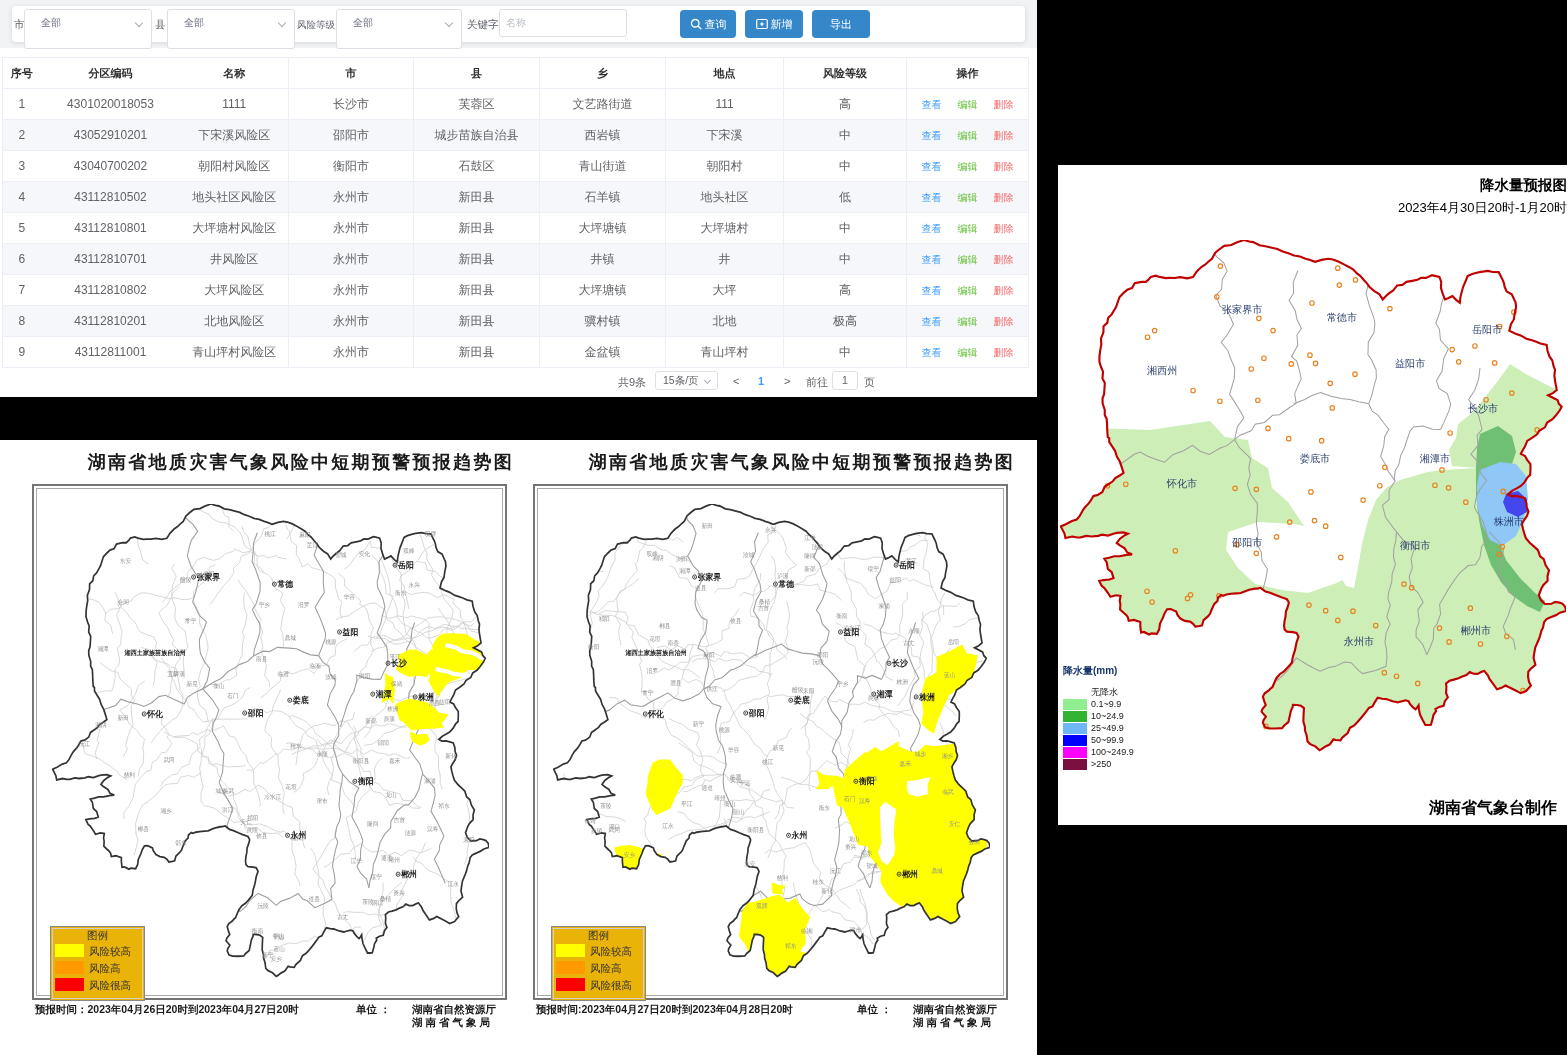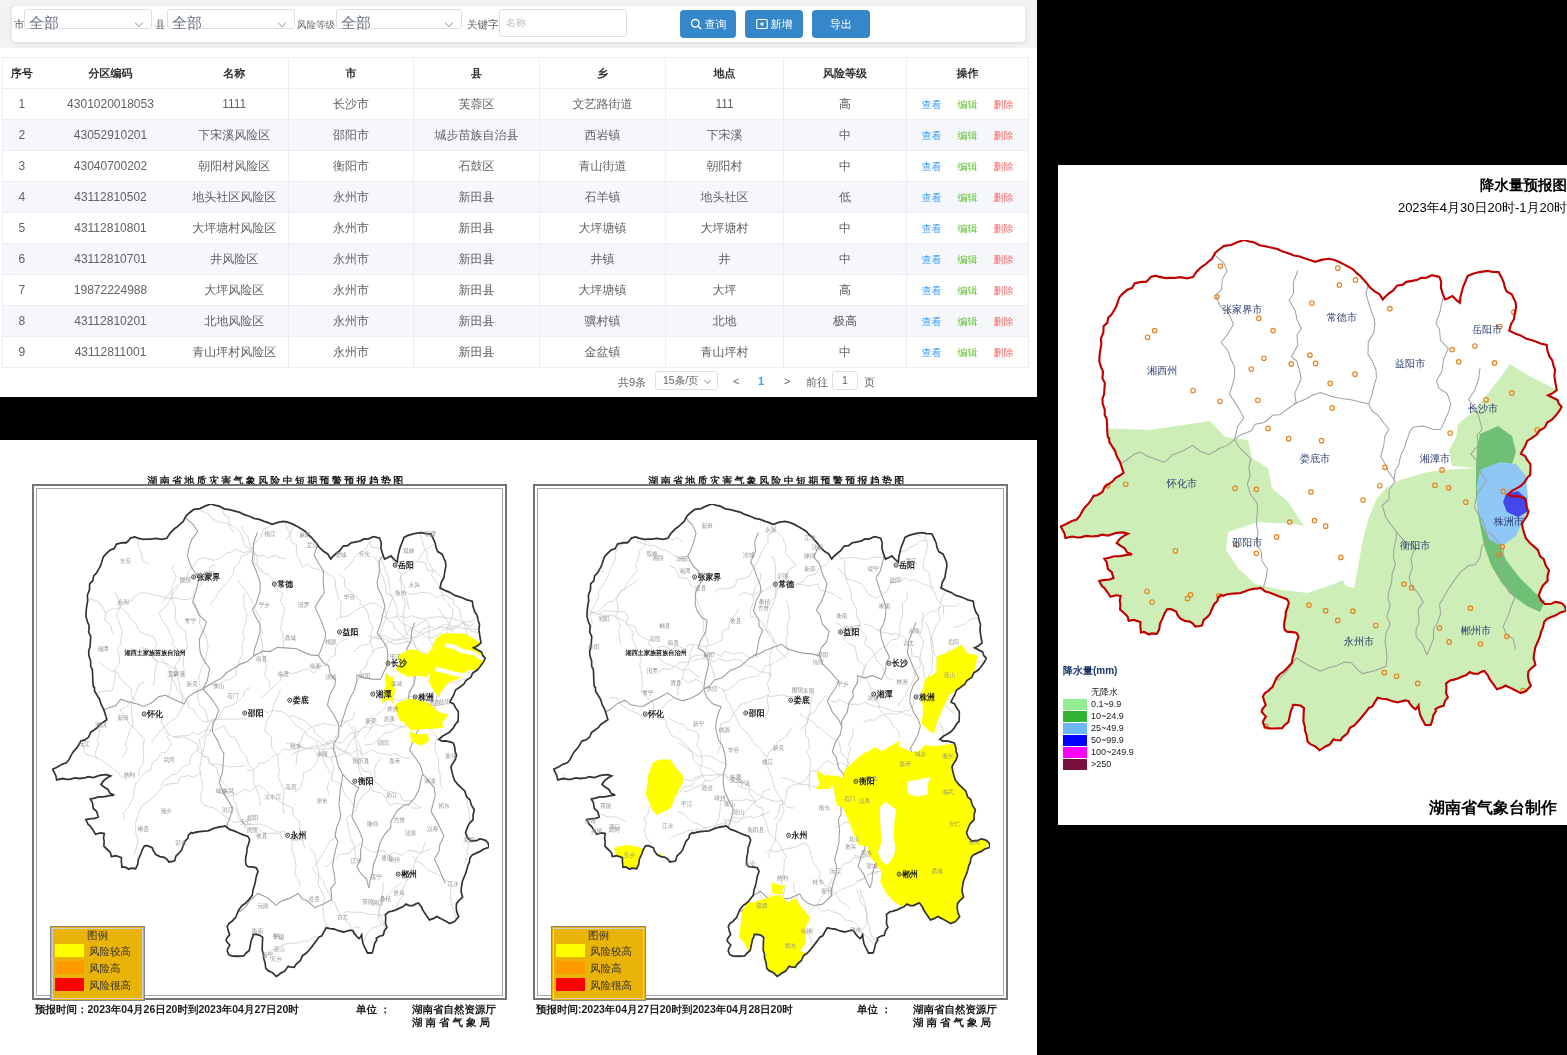--- a/index.html
+++ b/index.html
@@ -1,37 +1,37 @@
 <!DOCTYPE html>
 <html><head><meta charset="utf-8"><style>
 *{margin:0;padding:0;box-sizing:border-box}
 body{width:1567px;height:1055px;background:#000;font-family:"Liberation Sans",sans-serif;position:relative;overflow:hidden}
 .panelA{position:absolute;left:0;top:0;width:1037px;height:397px;background:#fff}
 .fstrip{position:absolute;left:0;top:0;width:1037px;height:48px;background:#f2f3f5}
 .fcard{position:absolute;left:12px;top:6px;width:1013px;height:36px;background:#fff;border-radius:4px;box-shadow:0 1px 5px rgba(0,0,0,.12);font-size:10.5px;color:#5a5e66}
 .fcard>*{position:absolute}
 .flab{top:12px;color:#5a5e66}
-.fsel{top:3px;height:20px;border:1px solid #dcdfe6;border-radius:3px;color:#6b7280;line-height:26px;padding-left:4px;background:#fff;font-size:15px}
+.fsel{top:3px;height:40px;border:1px solid #dcdfe6;border-radius:3px;color:#6b7280;line-height:26px;padding-left:16px;background:#fff;font-size:10px}
 .fsel:after{content:"";position:absolute;right:9px;top:10px;width:5px;height:5px;border-right:1.3px solid #a8adb5;border-bottom:1.3px solid #a8adb5;transform:rotate(45deg)}
 .finp{top:3px;height:28px;border:1px solid #dcdfe6;border-radius:3px;color:#b8bec7;line-height:26px;padding-left:6px;background:#fff;font-size:10px}
 .btn{top:4px;height:28px;border-radius:4px;background:#3587c9;color:#fff;font-size:11px;display:flex;align-items:center;justify-content:center}
 table{position:absolute;left:2px;top:57px;width:1024px;border-collapse:collapse;table-layout:fixed;font-size:12px;color:#606266}
 th{height:31px;font-weight:bold;color:#303133;border:1px solid #ebeef5;text-align:center;background:#fff;font-size:11px}
 td{height:31px;border:1px solid #ebeef5;text-align:center;white-space:nowrap;overflow:hidden}
 td:nth-child(1),td:nth-child(2),th:nth-child(1),th:nth-child(2){border-right:none}
 td:nth-child(2),td:nth-child(3),th:nth-child(2),th:nth-child(3){border-left:none}
 .lk{margin:0 8px;cursor:pointer;font-size:10px}
 .b{color:#409eff}.g{color:#67c23a}.r{color:#f56c6c}
 .pager{position:absolute;left:0;top:367px;width:1037px;height:30px;font-size:11px;color:#606266}
 .pager>*{position:absolute}
 .psel{width:63px;height:19px;border:1px solid #dcdfe6;border-radius:3px;font-size:10.5px;line-height:17px;text-align:left;padding-left:7px;color:#606266}
 .psel:after{content:"";position:absolute;right:7px;top:6px;width:4px;height:4px;border-right:1.2px solid #a8adb5;border-bottom:1.2px solid #a8adb5;transform:rotate(45deg)}
 .pinp{width:26px;height:19px;border:1px solid #dcdfe6;border-radius:3px;text-align:center;line-height:17px;font-size:10.5px}
 .panelB{position:absolute;left:0;top:440px;width:1037px;height:615px;background:#fff}
-.mtitle{position:absolute;width:475px;text-align:center;font-size:10px;font-weight:bold;color:#1a1a1a;top:34px;letter-spacing:2.3px}
+.mtitle{position:absolute;width:475px;text-align:right;font-size:18px;font-weight:bold;color:#1a1a1a;top:10px;letter-spacing:2.3px}
 .mbox{position:absolute;top:44px;width:475px;height:516px;border:2px solid #757575}
 .mbox .inner{position:absolute;left:2px;top:2px;right:2px;bottom:2px;border:1px solid #a8a8a8}
 .legendL{position:absolute;width:95px;height:75px;border:1px solid #888;outline:1px solid #cfcfcf;outline-offset:-3px;background:#eab308;font-size:10.5px;color:#333}
 .cap{position:absolute;top:563px;font-size:10.5px;font-weight:bold;color:#1a1a1a;white-space:nowrap;line-height:12.5px}
 .panelC{position:absolute;left:1058px;top:165px;width:509px;height:660px;background:#fff}
 .rtitle{position:absolute;top:11px;width:100%;text-align:right;font-size:14.5px;font-weight:bold;color:#000;padding-left:13px}
 .rsub{position:absolute;top:34px;width:100%;text-align:right;font-size:13px;color:#000}
 .legR{position:absolute;left:5px;top:499px;font-size:9px;color:#1a1a1a}
 .legR .t{font-size:10px;font-weight:bold;color:#17356b;margin-bottom:8px}
 .legR .row{display:flex;align-items:center;height:12px}
@@ -146,21 +146,21 @@
           <td>井风险区</td>
           <td>永州市</td>
           <td>新田县</td>
           <td>井镇</td>
           <td>井</td>
           <td>中</td>
           <td><span class="lk b">查看</span><span class="lk g">编辑</span><span class="lk r">删除</span></td>
         </tr>
         <tr style="background:#fff">
           <td>7</td>
-          <td>19872224988</td>
+          <td>43112810802</td>
           <td>大坪风险区</td>
           <td>永州市</td>
           <td>新田县</td>
           <td>大坪塘镇</td>
           <td>大坪</td>
           <td>高</td>
           <td><span class="lk b">查看</span><span class="lk g">编辑</span><span class="lk r">删除</span></td>
         </tr>
         <tr style="background:#f5f7fa">
           <td>8</td>

